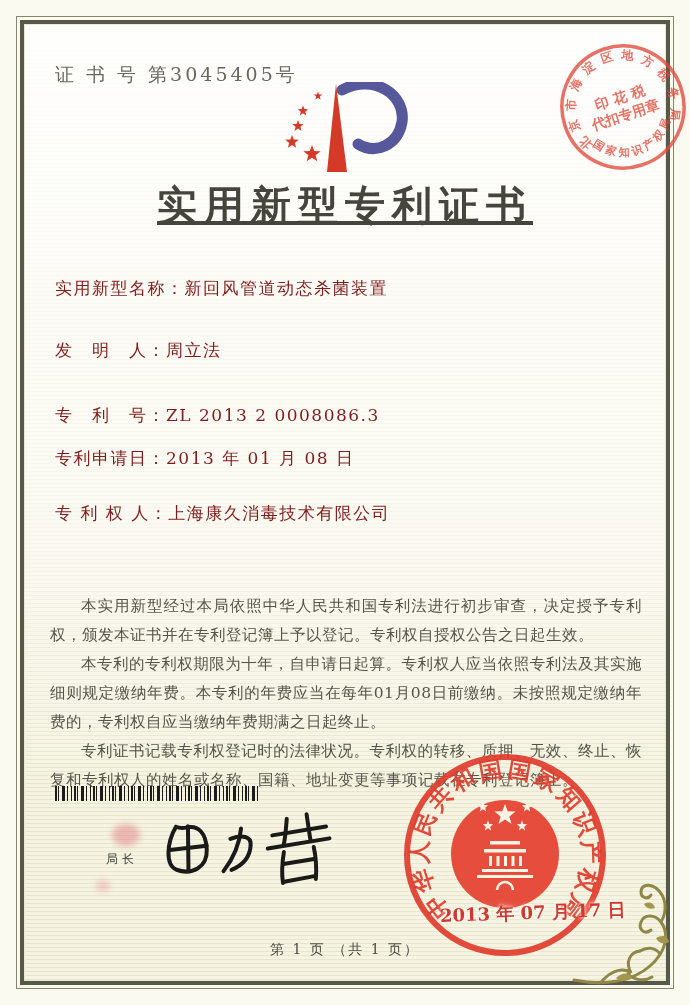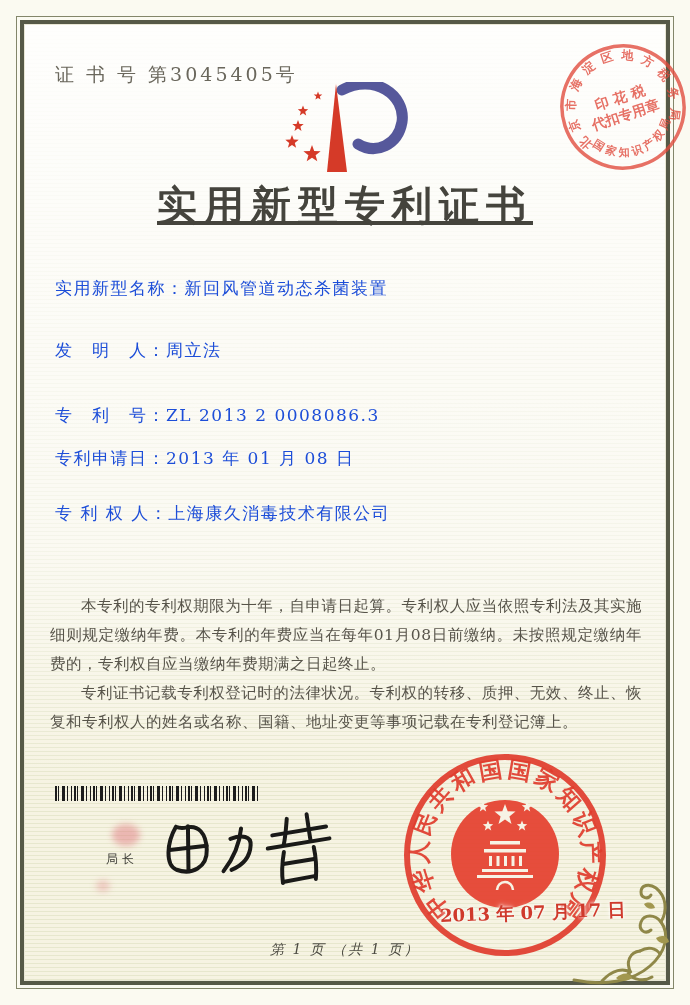--- a/index.html
+++ b/index.html
@@ -9,32 +9,32 @@
   .frame-outer{position:absolute;inset:16px;border:1px solid #83866a;pointer-events:none;}
   .frame-inner{position:absolute;inset:20px;border:4px solid #565947;box-shadow:inset 0 0 0 1px #e9e7d5;pointer-events:none;}
   
   .paper{position:absolute;inset:25px;background:
       linear-gradient(180deg,rgba(255,255,255,0.92) 0%,rgba(255,255,255,0.55) 55%,rgba(255,255,255,0) 80%),
       repeating-linear-gradient(0deg,rgba(150,170,95,0.16) 0 1px,rgba(0,0,0,0) 1px 4px),
       #f6f3e2;}
   .cert-number{position:absolute;left:55px;top:62px;font-size:19px;letter-spacing:3px;color:#6a675c;}
   .logo{position:absolute;left:276px;top:82px;width:145px;height:94px;}
   .title{position:absolute;left:0;top:178px;width:100%;text-align:center;font-size:40px;letter-spacing:7px;color:#45443d;font-weight:600;text-decoration:underline;}
-  .field-row{position:absolute;left:55px;font-size:17px;color:#1d4ed8;letter-spacing:1.5px;white-space:nowrap;}
+  .field-row{position:absolute;left:55px;font-size:17px;color:#7f1d1d;letter-spacing:1.5px;white-space:nowrap;}
   .paragraphs{position:absolute;left:50px;top:592px;width:592px;color:#57544a;font-size:15.5px;line-height:29px;letter-spacing:0.5px;text-align:justify;}
   .paragraphs p{margin:0;text-indent:2em;}
   .barcode{position:absolute;left:55px;top:786px;width:205px;height:15px;background:repeating-linear-gradient(90deg,#1c1c1c 0 2px,transparent 2px 3px,#1c1c1c 3px 4px,transparent 4px 7px,#1c1c1c 7px 10px,transparent 10px 12px,#1c1c1c 12px 13px,transparent 13px 16px,#1c1c1c 16px 17px,transparent 17px 19px);}
   .director{position:absolute;left:106px;top:851px;font-size:12px;color:#3d3c36;letter-spacing:4px;}
   .signature{position:absolute;left:155px;top:808px;width:200px;height:95px;transform:rotate(-2deg);}
   .stain{position:absolute;border-radius:50%;filter:blur(3px);}
   .stain.s1{left:112px;top:824px;width:28px;height:22px;background:rgba(222,110,120,0.45);}
   .stain.s2{left:96px;top:880px;width:14px;height:12px;background:rgba(222,110,120,0.30);}
   .main-seal{position:absolute;left:398px;top:748px;width:214px;height:214px;}
   .seal-date{position:absolute;left:440px;top:901px;width:172px;text-align:center;font-size:18px;font-weight:600;color:#cf3a2c;letter-spacing:0px;transform:rotate(-2deg);text-shadow:0 0 3px rgba(255,255,255,0.95),0 0 6px rgba(255,255,255,0.8);white-space:nowrap;}
-  .footer{position:absolute;left:0;top:941px;width:100%;text-align:center;font-size:14px;color:#4c4b42;letter-spacing:2px;font-style:italic;}
+  .footer{position:absolute;left:0;top:941px;width:100%;text-align:center;font-size:14px;color:#4c4b42;letter-spacing:2px;}
   .ornament{position:absolute;left:572px;top:882px;width:108px;height:112px;}
   .tax-stamp{position:absolute;left:554px;top:38px;width:138px;height:138px;transform:rotate(-18deg);opacity:0.92;}
 </style>
 </head>
 <body>
 
 <div class="page">
 
   <div class="paper"></div>
   <div class="frame-outer"></div>
@@ -54,20 +54,21 @@
 
   <div class="title">实用新型专利证书</div>
 
   <div class="field-row" style="top:277px"><span>实用新型名称：</span><span>新回风管道动态杀菌装置</span></div>
   <div class="field-row" style="top:339px"><span>发　明　人：</span><span>周立法</span></div>
   <div class="field-row" style="top:404px"><span>专　利　号：</span><span>ZL 2013 2 0008086.3</span></div>
   <div class="field-row" style="top:447px"><span>专利申请日：</span><span>2013 年 01 月 08 日</span></div>
   <div class="field-row" style="top:502px"><span>专 利 权 人：</span><span>上海康久消毒技术有限公司</span></div>
 
   <div class="paragraphs">
+    <p>本实用新型经过本局依照中华人民共和国专利法进行初步审查，决定授予专利权，颁发本证书并在专利登记簿上予以登记。专利权自授权公告之日起生效。</p>
     <p>本专利的专利权期限为十年，自申请日起算。专利权人应当依照专利法及其实施细则规定缴纳年费。本专利的年费应当在每年01月08日前缴纳。未按照规定缴纳年费的，专利权自应当缴纳年费期满之日起终止。</p>
     <p>专利证书记载专利权登记时的法律状况。专利权的转移、质押、无效、终止、恢复和专利权人的姓名或名称、国籍、地址变更等事项记载在专利登记簿上。</p>
   </div>
 
   <div class="barcode"></div>
 
   <div class="stain s1"></div>
   <div class="stain s2"></div>
 
   <div class="director">局长</div>

